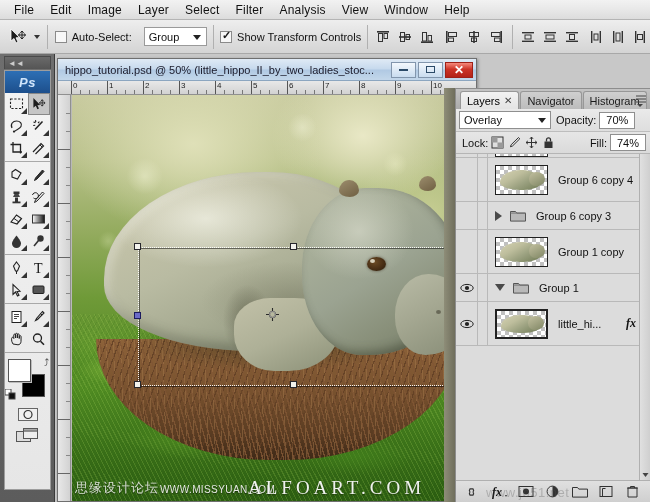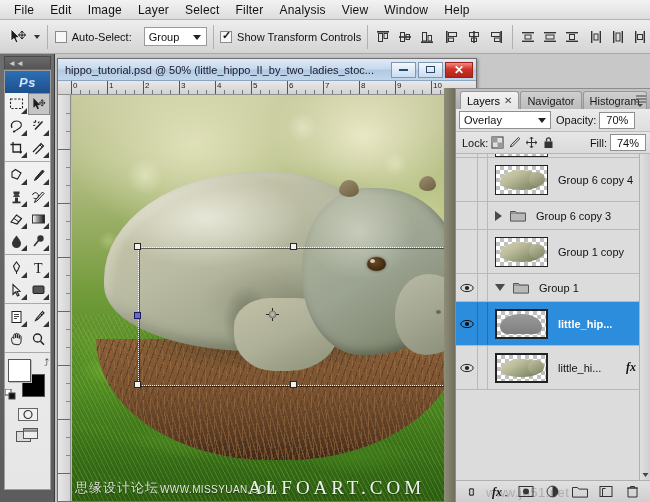--- a/index.html
+++ b/index.html
@@ -1065,33 +1065,20 @@
         <div class="tri down"></div>
         <div class="folder">
           <svg width="16" height="13">
               <path d="M0.5 2.5 h5 l1.3 1.6 h8.7 v8 h-15 Z" fill="#b9b9b9" stroke="#555"></path>
               <path d="M0.5 4.1 h15" stroke="#777"></path>
             </svg>
         </div>
         <div class="lname">Group 1</div>
       </div>
 
-      <div class="lrow sel">
-        <div class="eyecol" style="border-right-color:#2171ae">
-          <svg width="14" height="10">
-              <ellipse cx="7" cy="5" rx="6.2" ry="3.6" fill="none" stroke="#111" stroke-width="1"></ellipse>
-              <circle cx="7" cy="5" r="2.1" fill="#111"></circle>
-            </svg>
-        </div>
-        <div class="linkcol" style="border-right-color:#2171ae"></div>
-        <div class="thumb" style="border-width:2px">
-          <span class="mini-hippo gray"></span>
-        </div>
-        <div class="lname">little_hip...</div>
-      </div>
 
       <div class="lrow">
         <div class="eyecol">
           <svg width="14" height="10">
               <ellipse cx="7" cy="5" rx="6.2" ry="3.6" fill="none" stroke="#222" stroke-width="1"></ellipse>
               <circle cx="7" cy="5" r="2.1" fill="#222"></circle>
             </svg>
         </div>
         <div class="linkcol"></div>
         <div class="thumb" style="border-width:2px">

